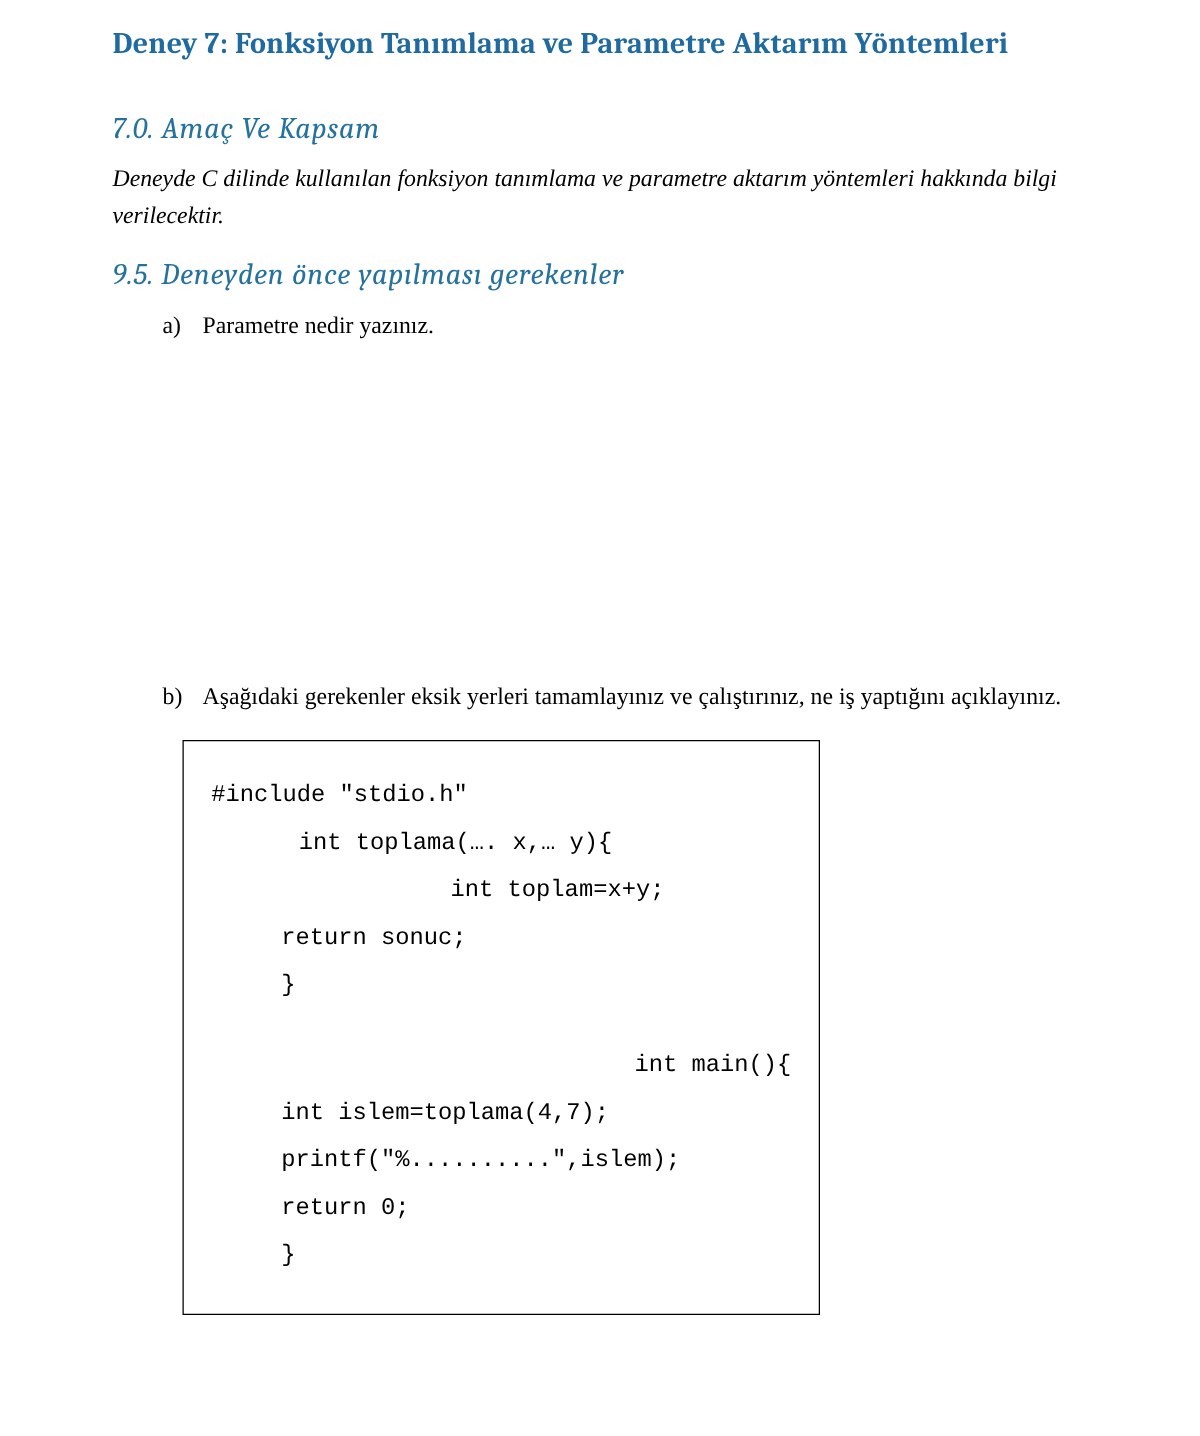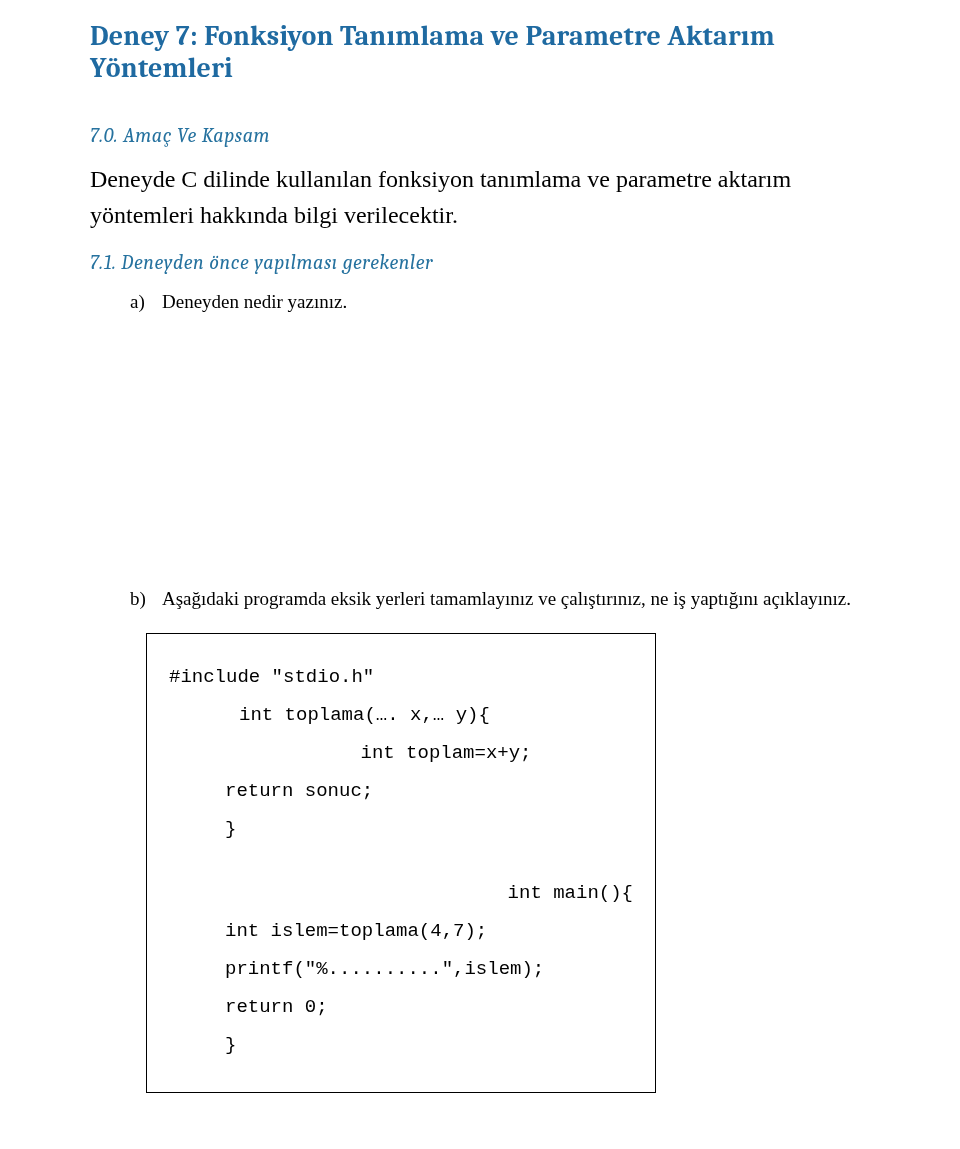--- a/index.html
+++ b/index.html
@@ -11,37 +11,38 @@
     width: 960px;
   }
   .page {
     padding: 20px 90px 40px 90px;
     box-sizing: border-box;
     width: 960px;
   }
   .title {
     font-family: Cambria, Georgia, "Times New Roman", serif;
     color: #1f6aa1;
-    font-size: 28px;
+    font-size: 24px;
     font-weight: bold;
     margin: 0 0 40px 0;
     letter-spacing: 0.2px;
   }
   .section-heading {
     font-family: Cambria, Georgia, "Times New Roman", serif;
     color: #26729f;
     font-style: italic;
-    font-size: 20px;
+    font-size: 24px;
     margin: 0 0 14px 0;
     letter-spacing: 0.6px;
   }
   .body-text {
-    font-size: 24px;
+    font-size: 19px;
     line-height: 1.5;
     margin: 14px 0 18px 0;
+    font-style: italic;
   }
   .list-block {
     margin: 0 0 18px 40px;
   }
   .list-item {
     font-size: 19px;
     line-height: 1.5;
     display: flex;
     gap: 10px;
     margin-bottom: 4px;
@@ -75,34 +76,34 @@
 </head>
 <body>
 
 <div class="page">
 
   <h1 class="title">Deney 7:  Fonksiyon Tanımlama ve Parametre Aktarım Yöntemleri</h1>
 
   <div class="section-heading">7.0. Amaç Ve Kapsam</div>
   <p class="body-text">Deneyde C dilinde kullanılan fonksiyon tanımlama ve parametre aktarım yöntemleri hakkında bilgi verilecektir.</p>
 
-  <div class="section-heading">7.1. Deneyden önce yapılması gerekenler</div>
+  <div class="section-heading">9.5. Deneyden önce yapılması gerekenler</div>
 
 
   <div class="list-block">
     <div class="list-item">
       <span class="list-marker">a)</span>
-      <span>Deneyden nedir yazınız.</span>
+      <span>Parametre nedir yazınız.</span>
     </div>
   </div>
 
   <div class="spacer-b"></div>
 
   <div class="list-block">
     <div class="list-item">
       <span class="list-marker">b)</span>
-      <span>Aşağıdaki programda eksik yerleri tamamlayınız ve çalıştırınız, ne iş yaptığını açıklayınız.</span>
+      <span>Aşağıdaki gerekenler eksik yerleri tamamlayınız ve çalıştırınız, ne iş yaptığını açıklayınız.</span>
     </div>
   </div>
 
   <div class="code-box"><span class="code-line">#include "stdio.h"</span><span class="code-line ind2">int toplama(…. x,… y){</span><span class="code-line ind3">int toplam=x+y;</span><span class="code-line ind-ret">return sonuc;</span><span class="code-line ind-ret">}</span><span class="gap"></span><span class="code-line ind1">int main(){</span><span class="code-line ind-ret">int islem=toplama(4,7);</span><span class="code-line ind-ret">printf("%..........",islem);</span><span class="code-line ind-ret">return 0;</span><span class="code-line ind-ret">}</span></div>
 
 </div>
 
 </body></html>

